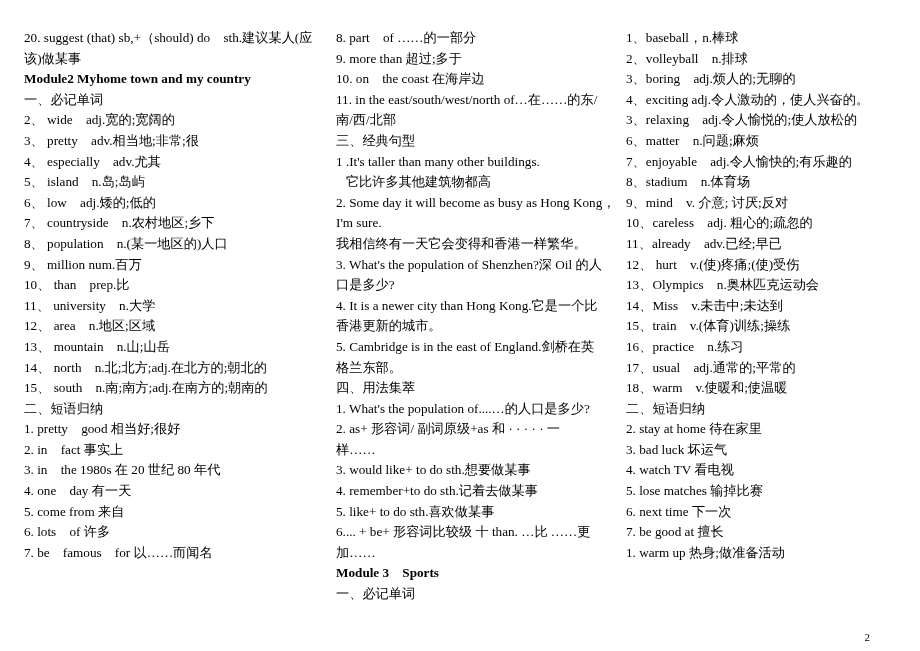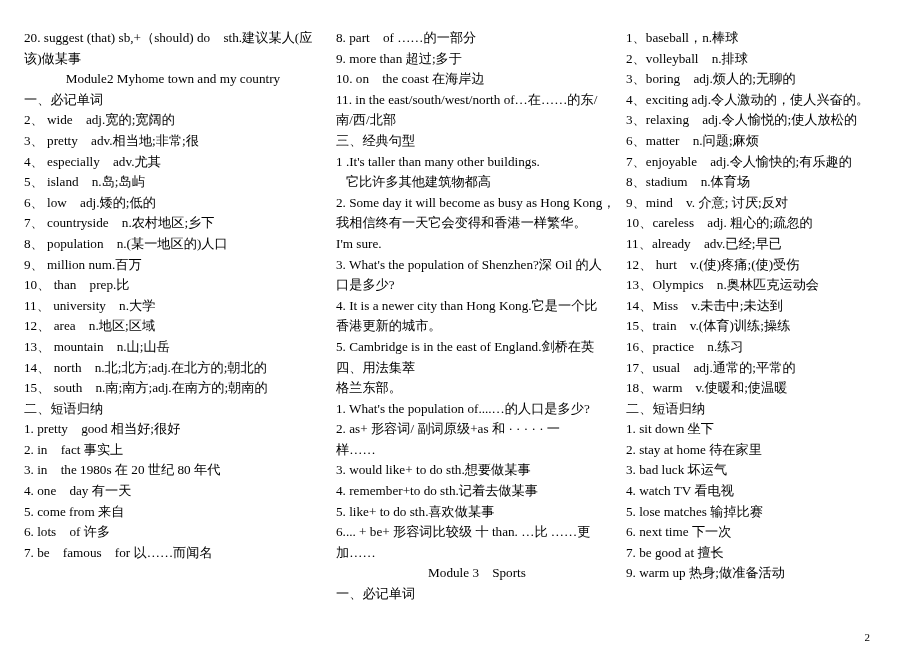--- a/index.html
+++ b/index.html
@@ -34,22 +34,21 @@
   .col-3 { width: 282px; }
 
   .line {
     font-size: 13.2px;
     line-height: 20.6px;
     white-space: pre-wrap;
     letter-spacing: 0px;
     word-break: break-word;
   }
   .line.bold {
-    font-weight: normal;
-    text-align: center;
+    font-weight: bold;
   }
   .pagenum {
     position: absolute;
     right: 14px;
     bottom: 8px;
     font-size: 11px;
     line-height: 12px;
     font-family: "Liberation Serif", "DejaVu Serif", serif;
     color: #000000;
   }
@@ -92,29 +91,29 @@
     <div class="col col-2" id="col-1">
         <div class="line">8. part    of ……的一部分</div>
         <div class="line">9. more than 超过;多于</div>
         <div class="line">10. on    the coast 在海岸边</div>
         <div class="line">11. in the east/south/west/north of…在……的东/</div>
         <div class="line">南/西/北部</div>
         <div class="line">三、经典句型</div>
         <div class="line">1 .It's taller than many other buildings.</div>
         <div class="line">   它比许多其他建筑物都高</div>
         <div class="line">2. Some day it will become as busy as Hong Kong，</div>
+        <div class="line">I'm sure.</div>
         <div class="line">我相信终有一天它会变得和香港一样繁华。</div>
-        <div class="line">I'm sure.</div>
         <div class="line">3. What's the population of Shenzhen?深 Oil 的人</div>
         <div class="line">口是多少?</div>
         <div class="line">4. It is a newer city than Hong Kong.它是一个比</div>
         <div class="line">香港更新的城市。</div>
         <div class="line">5. Cambridge is in the east of England.剑桥在英</div>
+        <div class="line">格兰东部。</div>
         <div class="line">四、用法集萃</div>
-        <div class="line">格兰东部。</div>
         <div class="line">1. What's the population of....…的人口是多少?</div>
         <div class="line">2. as+ 形容词/ 副词原级+as 和 · · · · · 一</div>
         <div class="line">样……</div>
         <div class="line">3. would like+ to do sth.想要做某事</div>
         <div class="line">4. remember+to do sth.记着去做某事</div>
         <div class="line">5. like+ to do sth.喜欢做某事</div>
         <div class="line">6.... + be+ 形容词比较级 十 than. …比 ……更</div>
         <div class="line">加……</div>
         <div class="line bold">Module 3    Sports</div>
         <div class="line">一、必记单词</div>
@@ -132,27 +131,26 @@
         <div class="line">10、careless    adj. 粗心的;疏忽的</div>
         <div class="line">11、already    adv.已经;早已</div>
         <div class="line">12、 hurt    v.(使)疼痛;(使)受伤</div>
         <div class="line">13、Olympics    n.奥林匹克运动会</div>
         <div class="line">14、Miss    v.未击中;未达到</div>
         <div class="line">15、train    v.(体育)训练;操练</div>
         <div class="line">16、practice    n.练习</div>
         <div class="line">17、usual    adj.通常的;平常的</div>
         <div class="line">18、warm    v.使暖和;使温暖</div>
         <div class="line">二、短语归纳</div>
-        <div class="line">1. sit down 坐下</div>
         <div class="line">2. stay at home 待在家里</div>
         <div class="line">3. bad luck 坏运气</div>
         <div class="line">4. watch TV 看电视</div>
         <div class="line">5. lose matches 输掉比赛</div>
         <div class="line">6. next time 下一次</div>
         <div class="line">7. be good at 擅长</div>
-        <div class="line">9. warm up 热身;做准备活动</div>
+        <div class="line">1. warm up 热身;做准备活动</div>
       </div>
 
   </div>
 
   <div class="pagenum">2</div>
 
 </div>
 
 </body></html>

